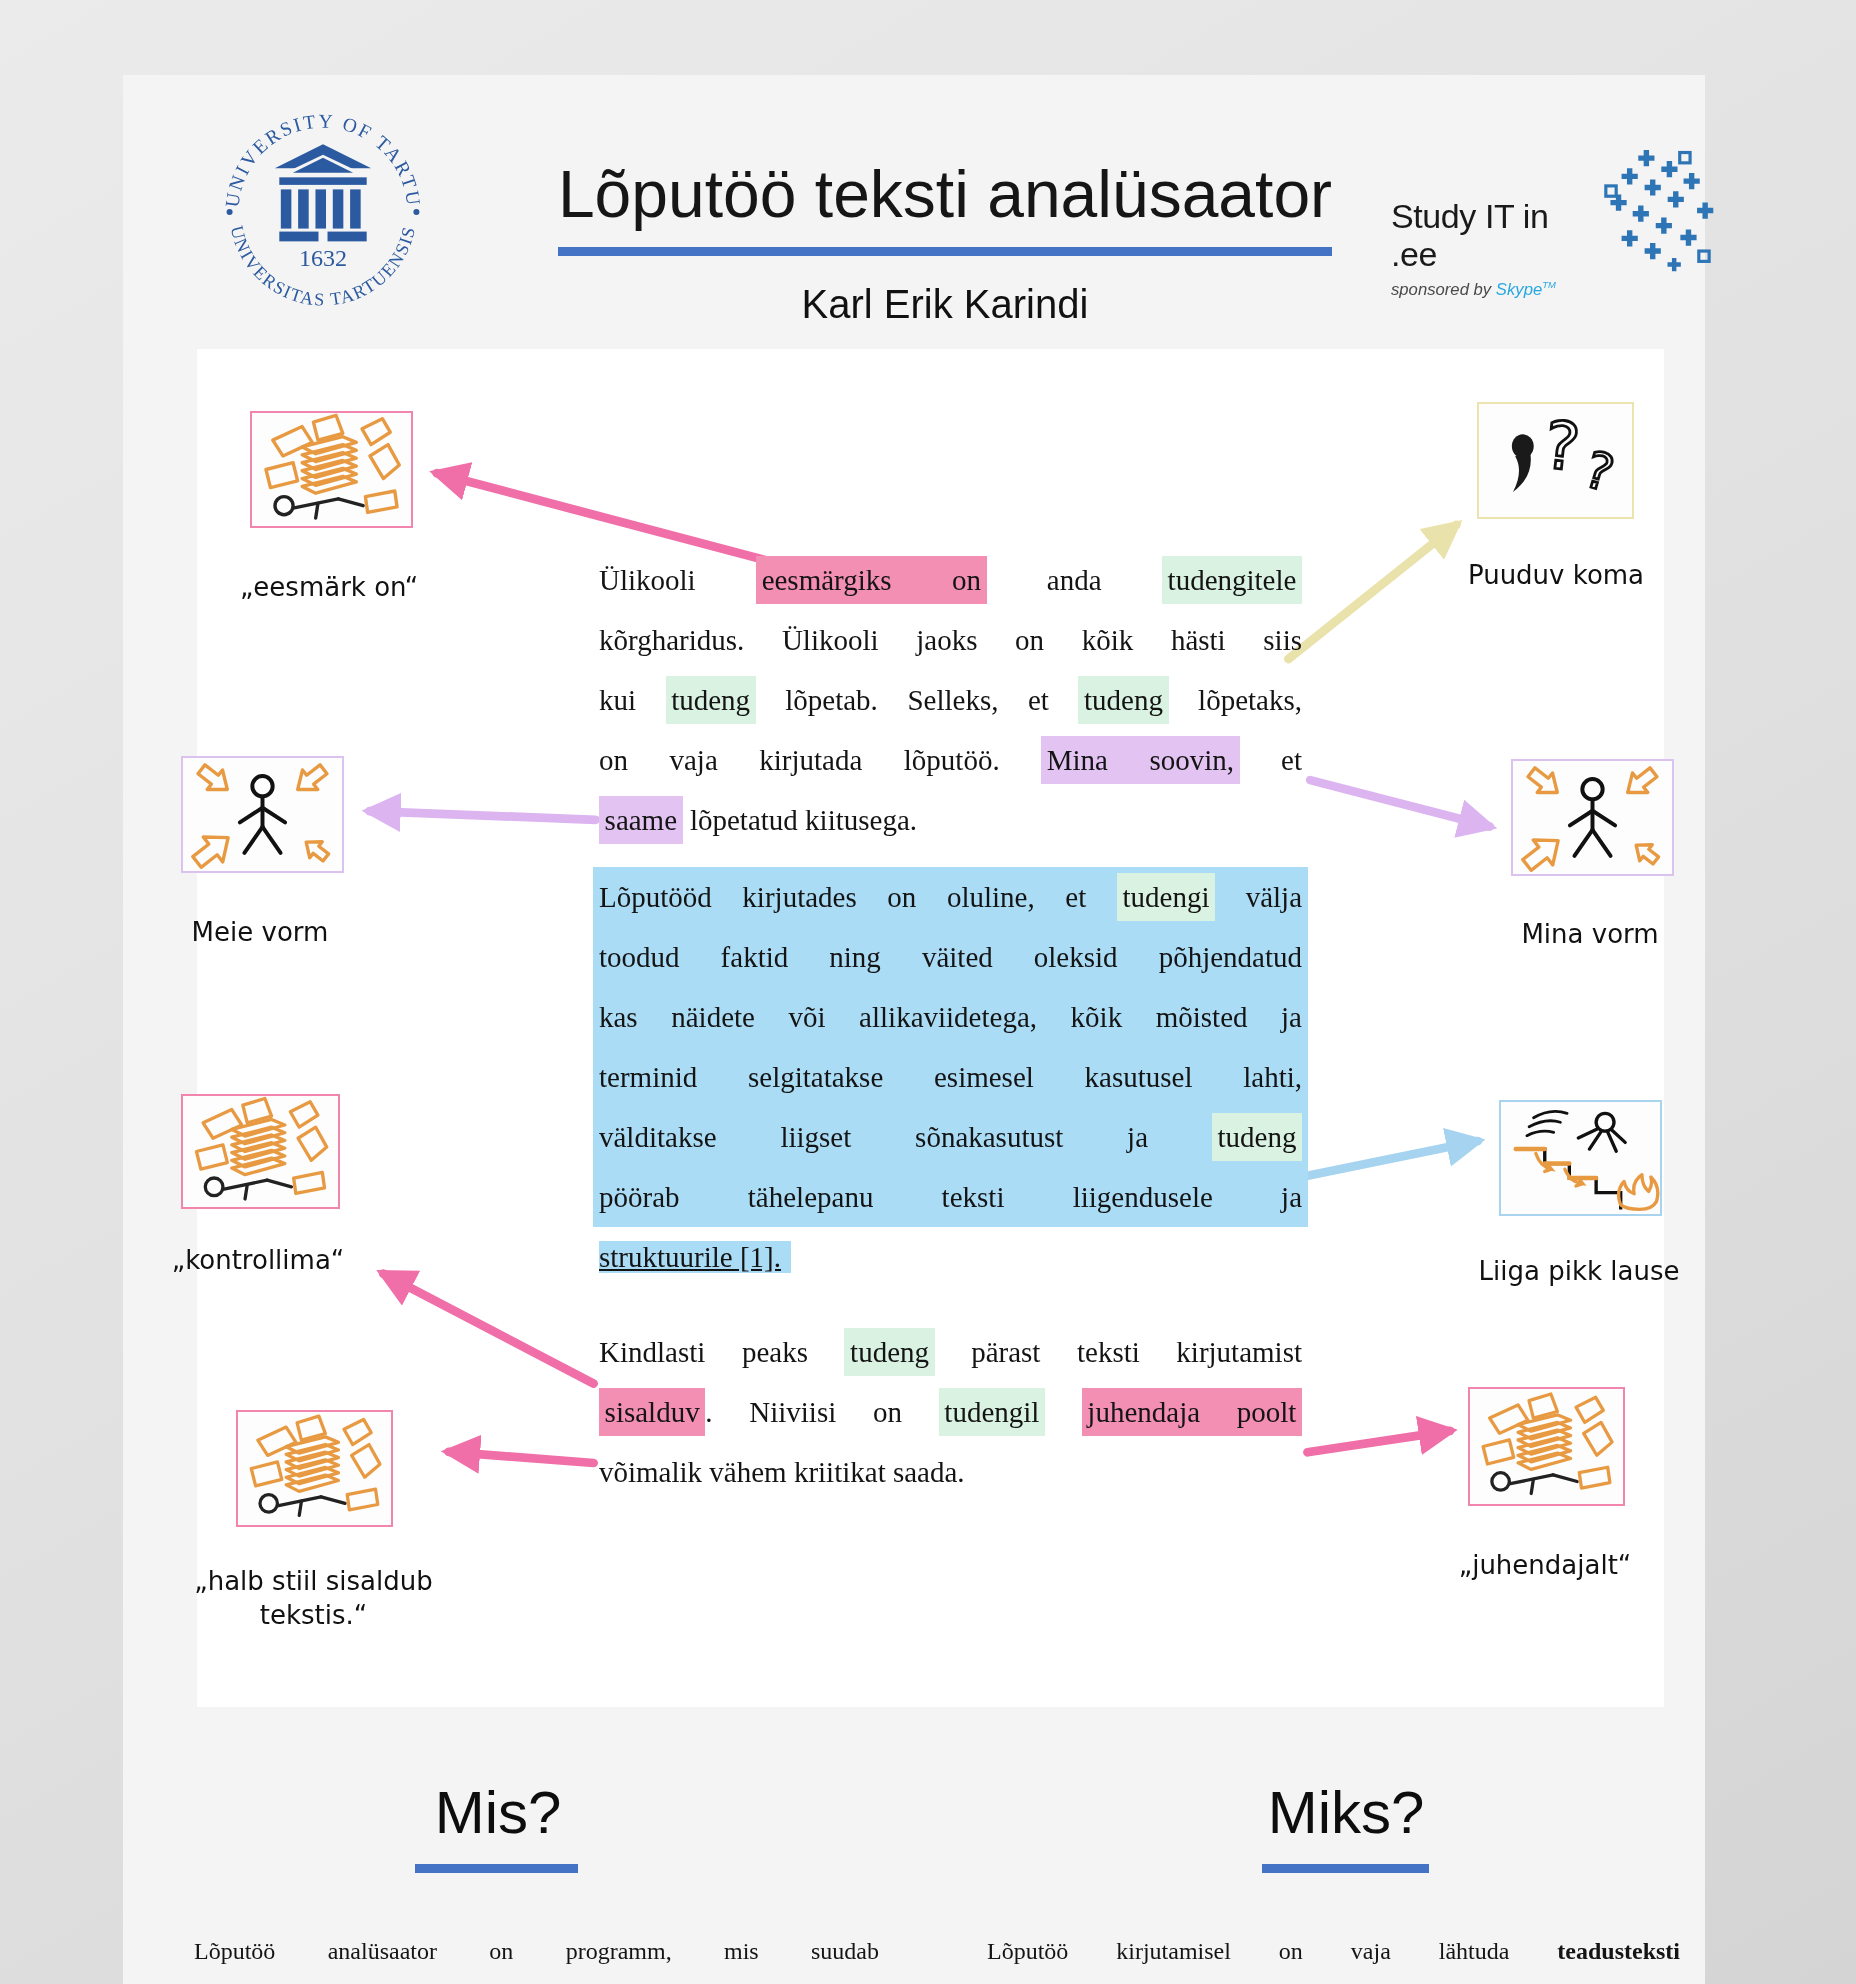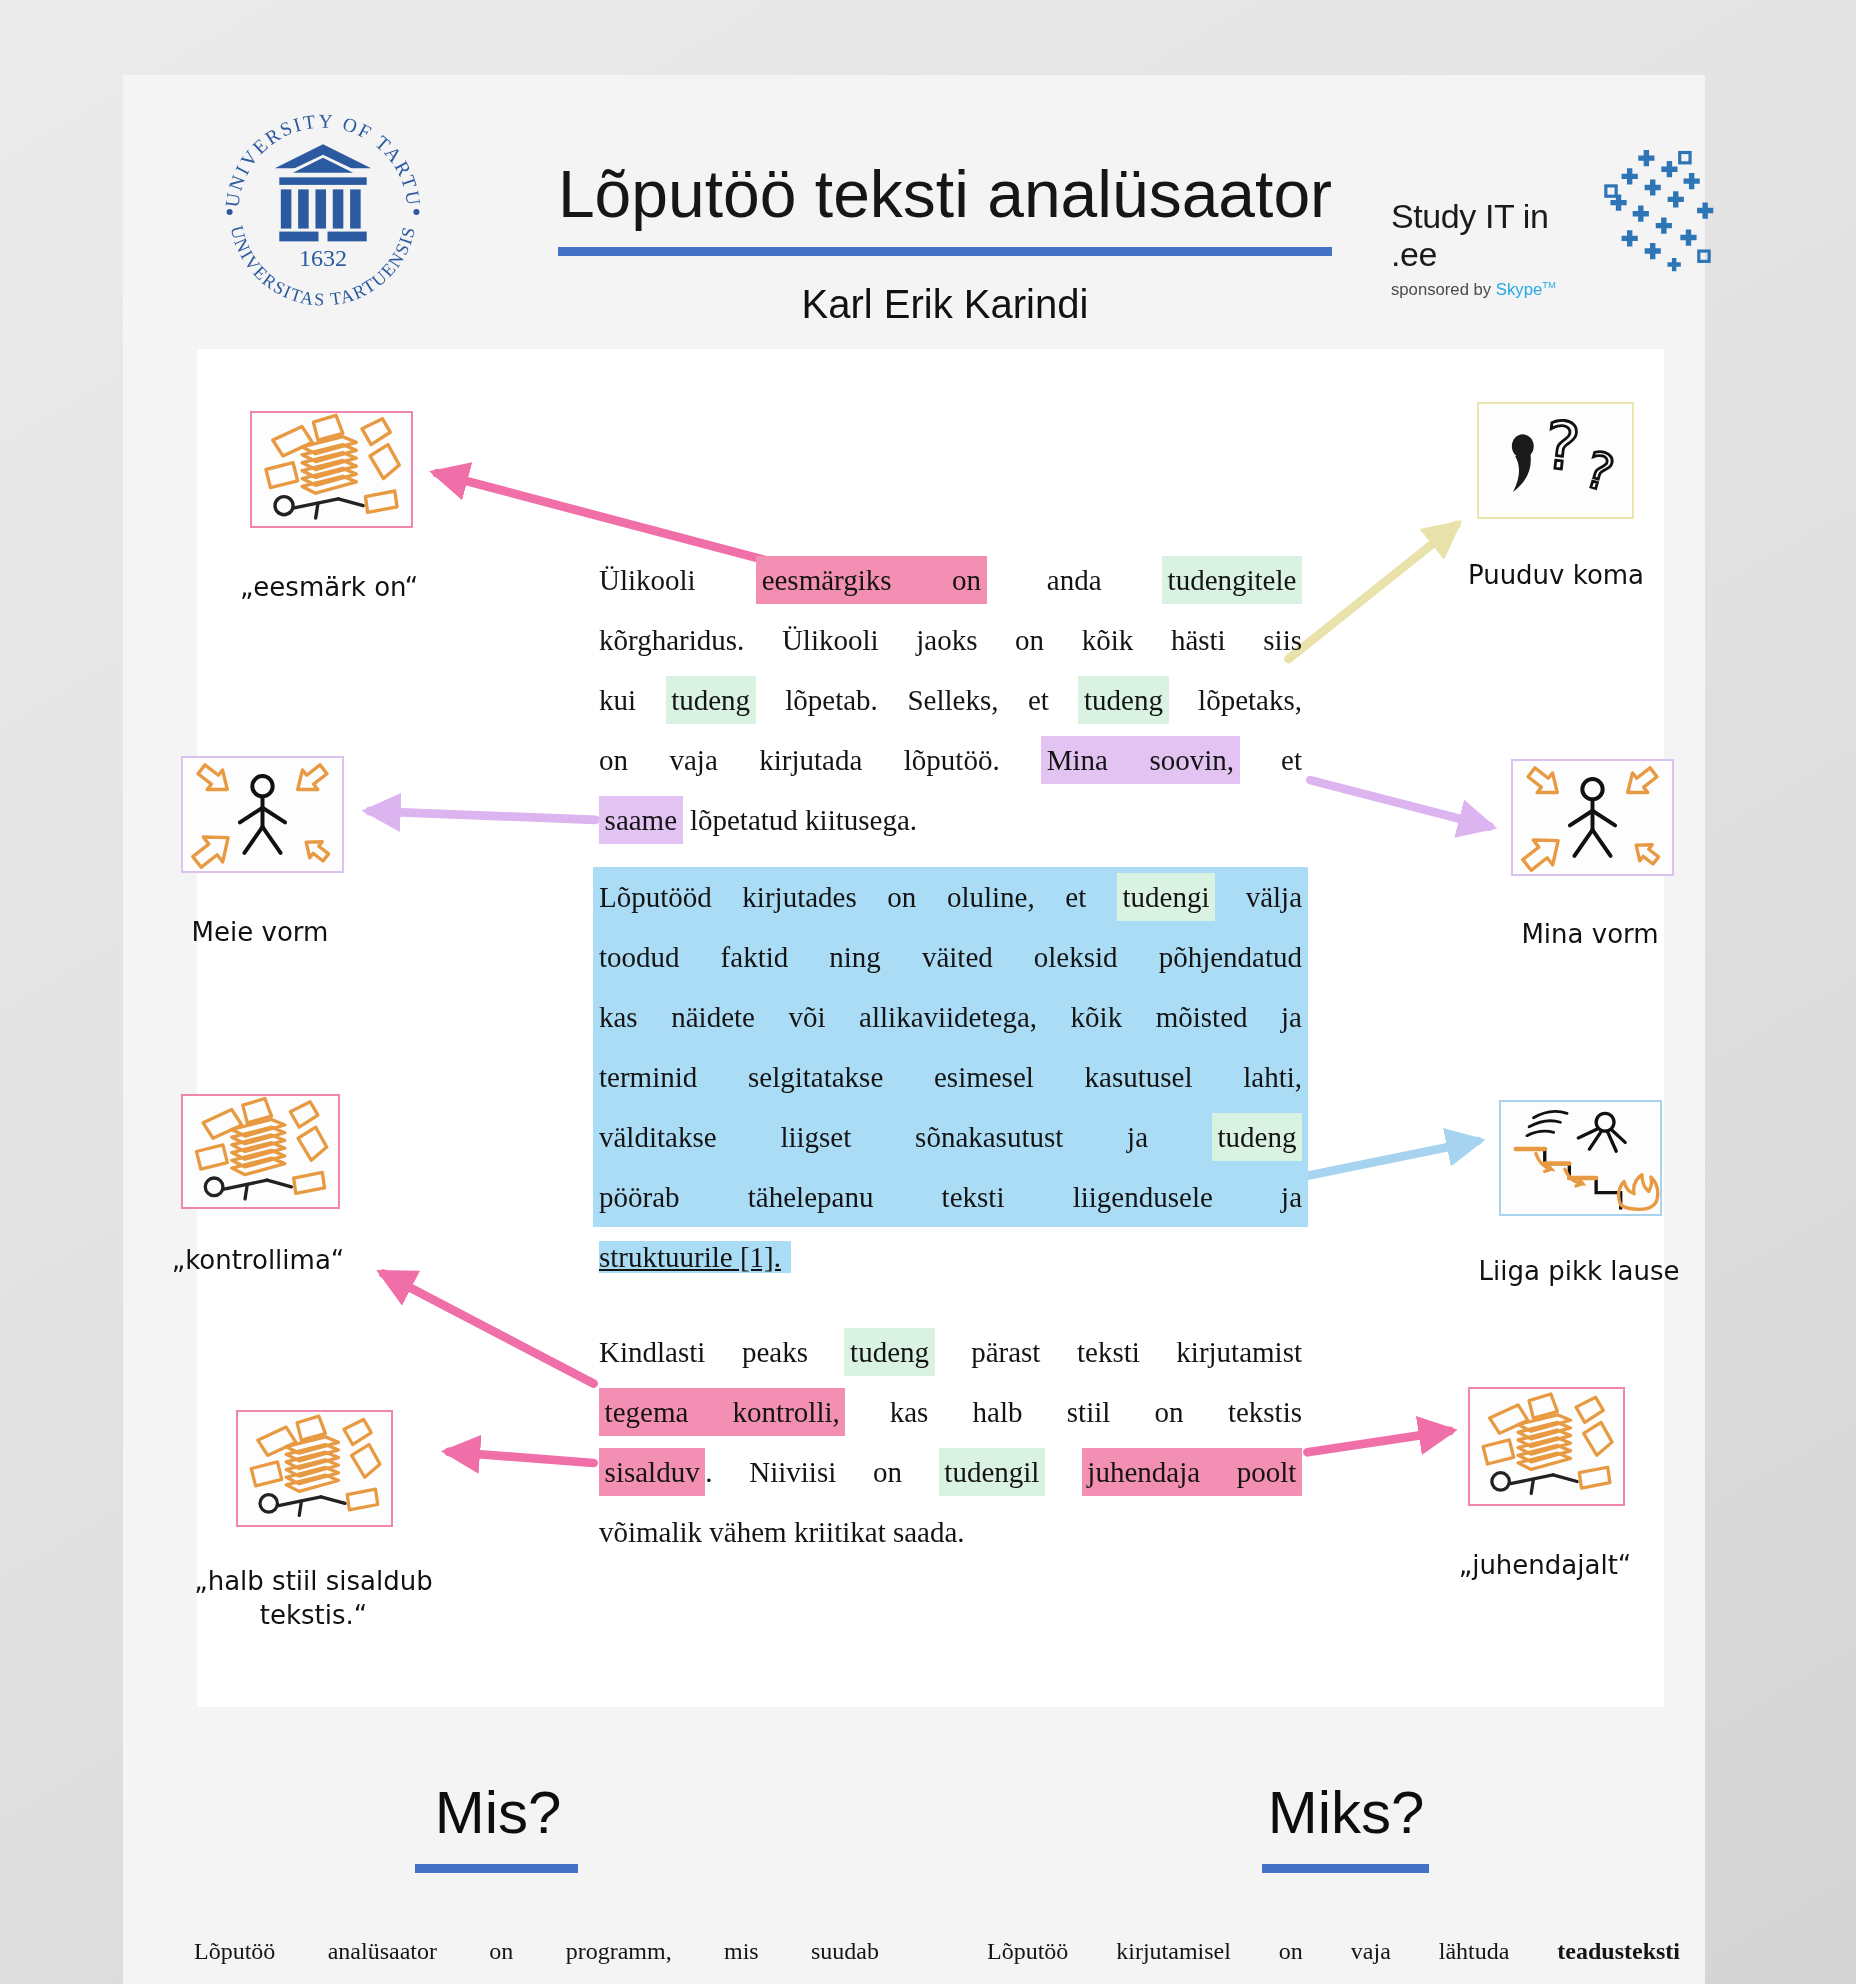--- a/index.html
+++ b/index.html
@@ -12,21 +12,21 @@
 
   
   .ut-logo{left:210px;top:99px;width:226px;height:226px;}
   .title{left:556px;top:159px;width:778px;text-align:center;
          font-family:"Liberation Sans",sans-serif;font-size:66px;line-height:71px;color:#161616;}
   .title-bar{left:558px;top:247px;width:774px;height:8.7px;background:#4472c4;}
   .author{left:556px;top:278px;width:778px;text-align:center;
           font-family:"Liberation Sans",sans-serif;font-size:40px;line-height:52px;color:#111;}
   .sponsor{left:1391px;top:197px;width:187px;text-align:left;font-family:"Liberation Sans",sans-serif;color:#1a1a1a;}
   .sponsor-main{font-size:34px;line-height:38px;letter-spacing:-0.4px;}
-  .sponsor-sub{font-size:16.7px;line-height:23px;color:#4a4a4a;}
+  .sponsor-sub{font-size:16.7px;line-height:23px;color:#4a4a4a;font-style:italic;}
   .sponsor-sub .brand{color:#28a8e0;}
   .sponsor-sub sup{font-size:9.5px;color:#28a8e0;}
   .pattern{left:1582px;top:141px;width:147px;height:147px;}
 
   
   .cbox{border:2.4px solid;background:#fdfdfd;}
   .cbox svg{width:100%;height:100%;display:block;}
   .b-pink{border-color:#f285ae;}
   .b-lav{border-color:#dcc2ee;}
   .b-cream{border-color:#ece4ae;}
@@ -332,21 +332,20 @@
       <div class="tline just"><span class="lwrap"><span>Lõputööd kirjutades on oluline, et </span><span class="hl green">tudengi</span><span> välja</span></span></div>
       <div class="tline just"><span class="lwrap"><span>toodud faktid ning väited oleksid põhjendatud</span></span></div>
       <div class="tline just"><span class="lwrap"><span>kas näidete või allikaviidetega, kõik mõisted ja</span></span></div>
       <div class="tline just"><span class="lwrap"><span>terminid selgitatakse esimesel kasutusel lahti,</span></span></div>
       <div class="tline just"><span class="lwrap"><span>välditakse liigset sõnakasutust ja </span><span class="hl green">tudeng</span></span></div>
       <div class="tline just"><span class="lwrap"><span>pöörab tähelepanu teksti liigendusele ja</span></span></div>
       <div class="tline last"><span class="lwrap"><span>struktuurile [1].</span></span></div>
     </div>
   <div class="abs para p3">
       <div class="tline just"><span class="lwrap"><span>Kindlasti peaks </span><span class="hl green">tudeng</span><span> pärast teksti kirjutamist</span></span></div>
-      <div class="tline just"><span class="lwrap"><span class="hl pink">tegema kontrolli,</span><span> kas halb stiil on tekstis</span></span></div>
       <div class="tline just"><span class="lwrap"><span class="hl pink">sisalduv</span><span>. Niiviisi on </span><span class="hl green">tudengil</span><span> </span><span class="hl pink">juhendaja poolt</span></span></div>
       <div class="tline last"><span class="lwrap"><span>võimalik vähem kriitikat saada.</span></span></div>
     </div>
 
   <div class="abs sec-head" style="left:359px;top:1775px;width:278px">Mis?</div>
   <div class="abs sec-bar" style="left:415px;top:1864px;width:163px"></div>
   <div class="abs sec-head" style="left:1207px;top:1775px;width:278px">Miks?</div>
   <div class="abs sec-bar" style="left:1262px;top:1864px;width:167px"></div>
 
   <div class="abs seccol" style="left:194px;top:1925px;width:685px">

